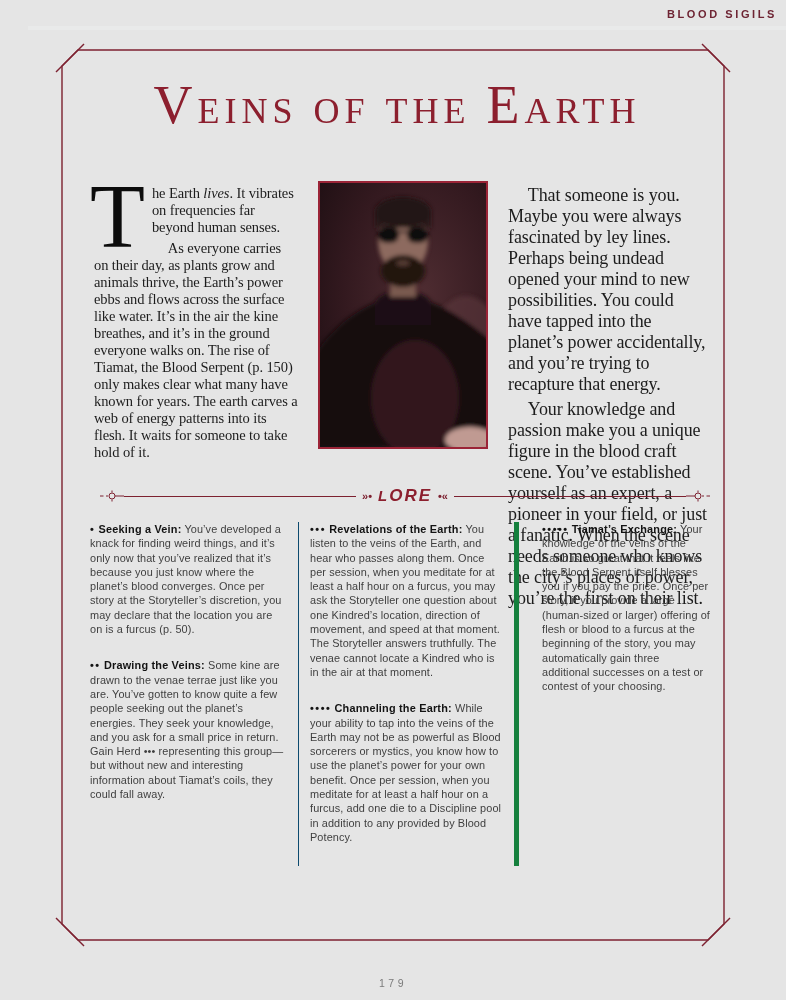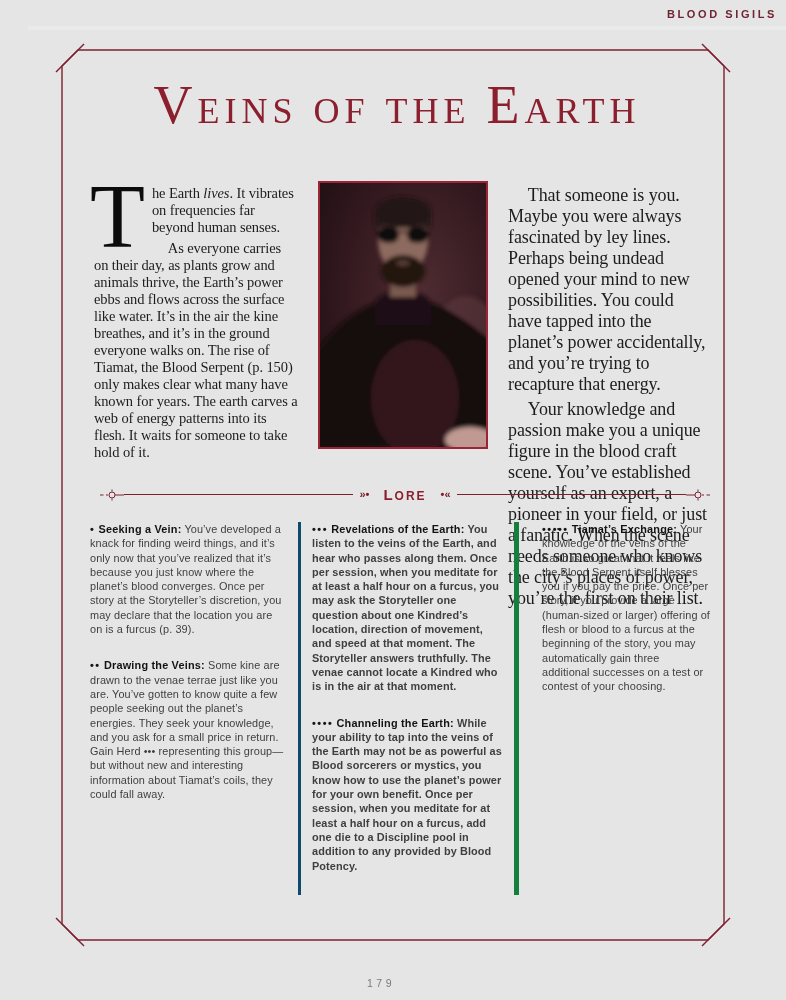--- a/index.html
+++ b/index.html
@@ -31,37 +31,37 @@
            font-family:"Liberation Serif",serif;}
   .portrait-wrap{flex:none;width:166px;height:264px;border:2px solid #9b2437;align-self:flex-start;
                  background:#1c0f13;}
   .portrait-wrap svg{display:block;}
 
   
   .lore-divider{position:absolute;top:486px;left:100px;width:610px;display:flex;
                 align-items:center;color:#7d2130;}
   .div-line{flex:1;height:1px;background:#7d2130;}
   .div-arrow{flex:none;font-size:11px;font-weight:bold;line-height:1;margin:0 6px;color:#7d2130;}
-  .lore-label{display:inline-block;margin:0 8px;font-size:12px;font-weight:bold;
-              letter-spacing:2px;color:#8c1f2e;text-transform:uppercase;}
+  .lore-label{display:inline-block;margin:0 0;font-size:17px;font-weight:bold;
+              letter-spacing:2px;color:#8c1f2e;text-transform:uppercase;font-style:italic;}
   .lore-label::first-letter{font-size:15px;}
   .div-end{flex:none;display:block;}
 
   
   .lore{position:absolute;top:522px;left:90px;width:622px;display:flex;color:#3f3f3f;
         font-size:10.9px;line-height:14.3px;letter-spacing:0.1px;}
   .lcol{width:208px;padding-right:11px;box-sizing:border-box;}
-  .lcol.mid{width:216px;border-left:3px solid #0c4a6e;padding:0 11px;font-weight:bold;}
+  .lcol.mid{width:216px;border-left:1px solid #0c4a6e;padding:0 11px;}
   .lcol.last{flex:1;border-left:5px solid #15803d;padding-left:23px;padding-right:2px;}
   .litem{margin:0 0 22px 0;}
   .litem strong{color:#131313;letter-spacing:0.2px;margin-top:35px;}
   .dots{letter-spacing:1.5px;}
 
   
-  .folio{position:absolute;top:977px;left:50px;width:662px;text-align:center;
+  .folio{position:absolute;top:977px;left:62px;width:662px;text-align:center;
          font-size:10.5px;letter-spacing:3.5px;color:#7a7a7a;}
 </style>
 </head>
 <body>
 
 <div class="page">
 
   <div class="running-head">BLOOD SIGILS</div>
   <div class="top-rule"></div>
 
@@ -150,21 +150,21 @@
       </g>
     </svg>
   </div>
 
   <div class="lore">
 
     <div class="lcol">
       <p class="litem">
         <strong><span class="dots">•</span>
         <span>Seeking a Vein:</span></strong>
-        <span>You’ve developed a knack for finding weird things, and it’s only now that you’ve realized that it’s because you just know where the planet’s blood converges. Once per story at the Storyteller’s discretion, you may declare that the location you are on is a furcus (p. 39).</span>
+        <span>You’ve developed a knack for finding weird things, and it’s only now that you’ve realized that it’s because you just know where the planet’s blood converges. Once per story at the Storyteller’s discretion, you may declare that the location you are on is a furcus (p. 50).</span>
       </p>
       <p class="litem">
         <strong><span class="dots">••</span>
         <span>Drawing the Veins:</span></strong>
         <span>Some kine are drawn to the venae terrae just like you are. You’ve gotten to know quite a few people seeking out the planet’s energies. They seek your knowledge, and you ask for a small price in return. Gain Herd ••• representing this group—but without new and interesting information about Tiamat’s coils, they could fall away.</span>
       </p>
     </div>
 
     <div class="lcol mid">
       <p class="litem">

